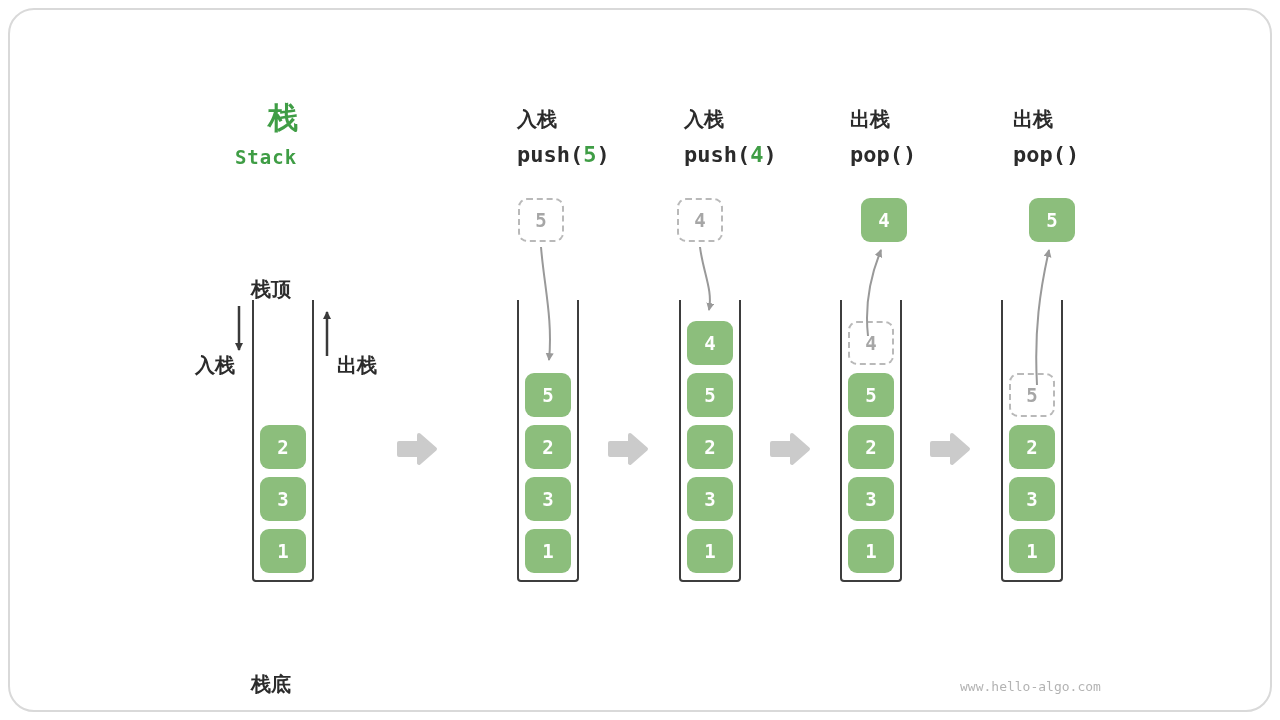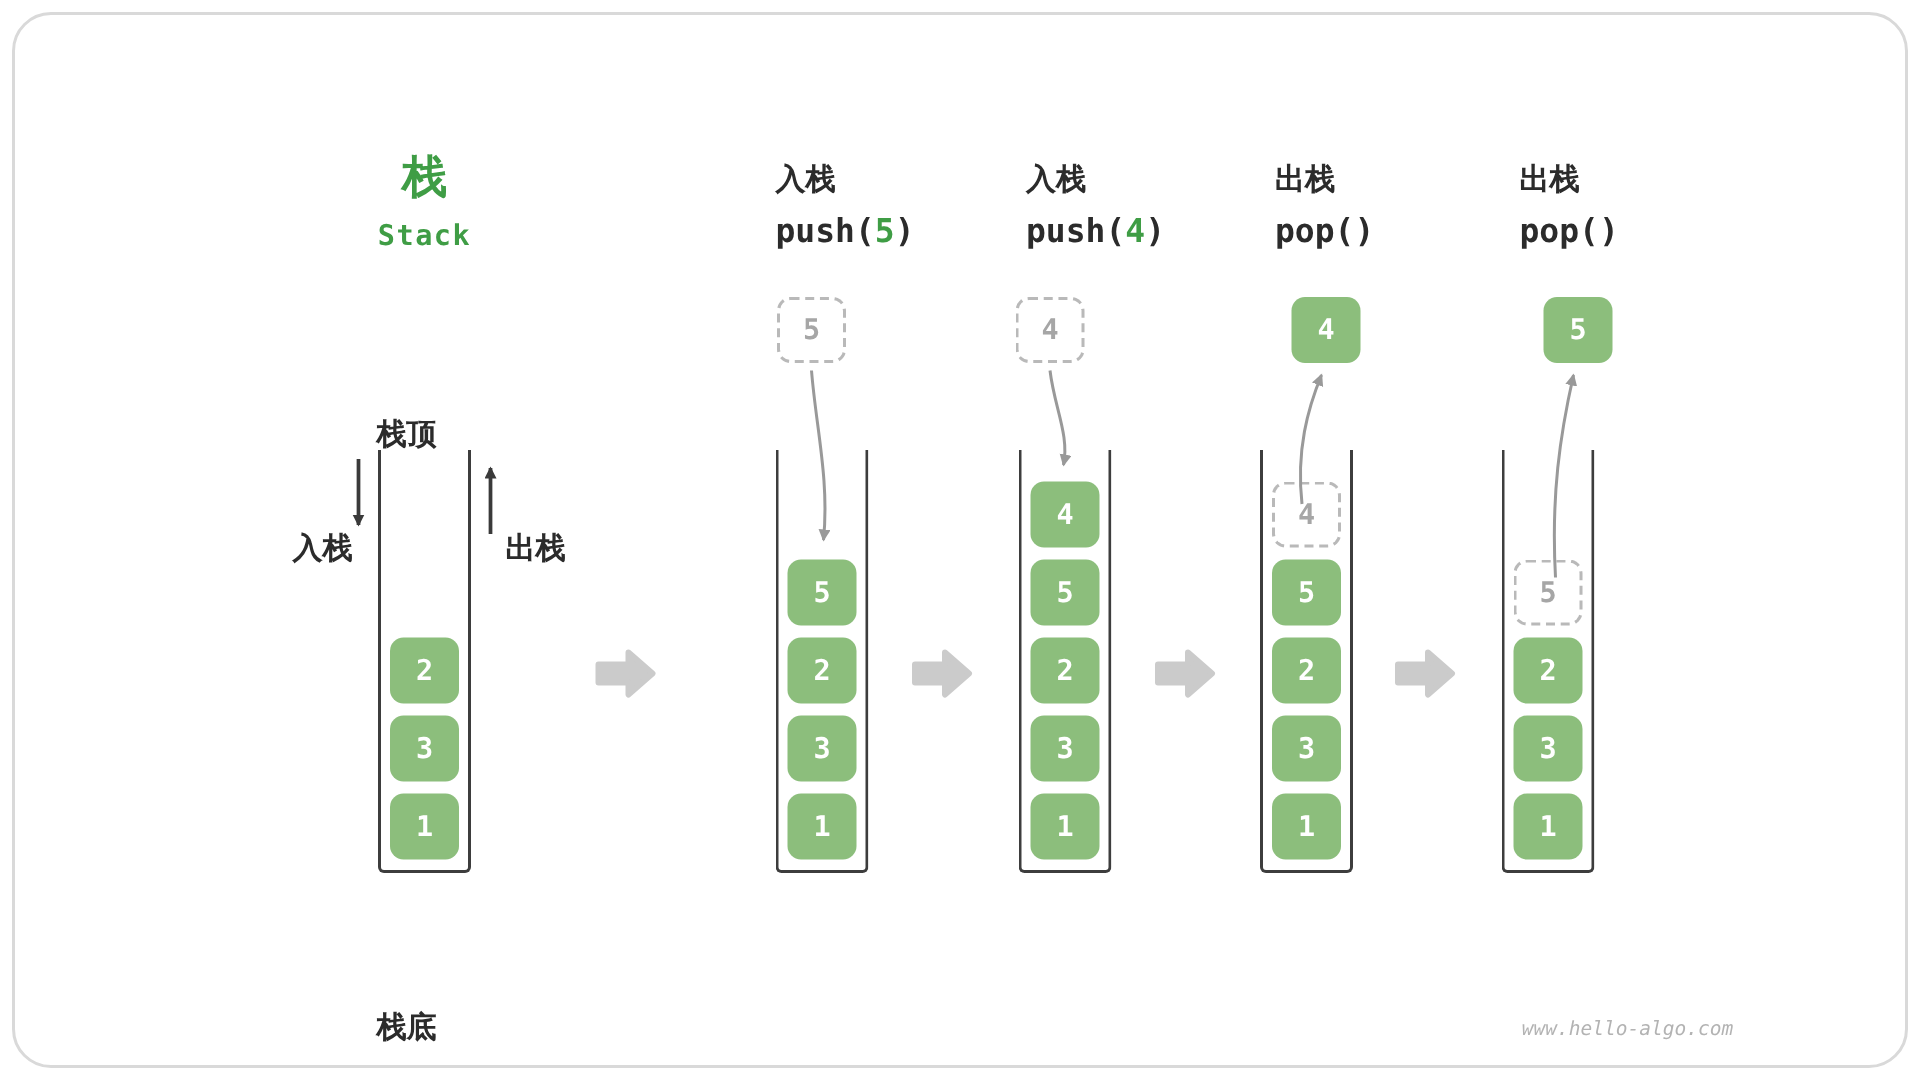--- a/index.html
+++ b/index.html
@@ -26,21 +26,21 @@
   
   .title-zh {
     position: absolute;
     left: 203px; top: 98px; width: 160px;
     text-align: center;
     font-size: 30px; font-weight: bold;
     color: #3f9d45;
   }
   .title-en {
     position: absolute;
-    left: 203px; top: 146px; width: 160px;
+    left: 186px; top: 146px; width: 160px;
     text-align: center;
     font-family: "DejaVu Sans Mono", "Liberation Mono", monospace;
     font-size: 19px; font-weight: bold;
     color: #3f9d45;
     letter-spacing: 1px;
   }
 
   
   .op-header { position: absolute; top: 106px; }
   .op-zh {
@@ -96,25 +96,24 @@
 
   .overlay {
     position: absolute;
     left: 0; top: 0;
     pointer-events: none;
   }
 
   .watermark {
     position: absolute;
     left: 960px; top: 679px; width: 250px;
-    text-align: center;
+    text-align: left;
     font-family: "DejaVu Sans Mono", "Liberation Mono", monospace;
     font-size: 13px;
     color: #b3b3b3;
-    font-style: italic;
   }
 </style>
 </head>
 <body>
 
 <div class="canvas">
   <div class="card"></div>
 
   <div class="title-zh">栈</div>
   <div class="title-en">Stack</div>

